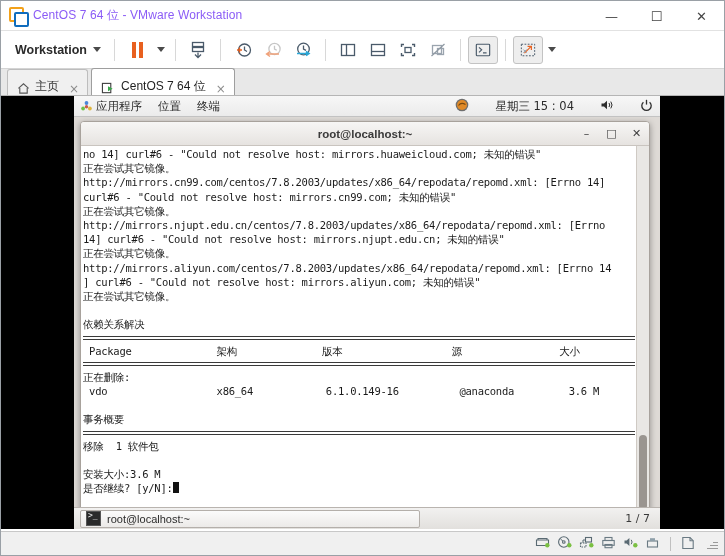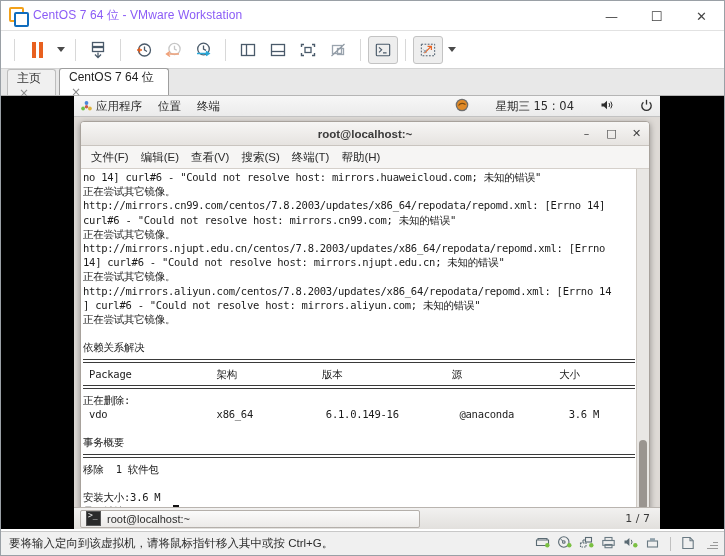--- a/index.html
+++ b/index.html
@@ -139,33 +139,32 @@
     height: 27px;
     display: flex;
     align-items: flex-end;
     background: #e8e8e8;
     border-bottom: 1px solid #b5b5b5;
     padding-left: 6px;
     box-sizing: border-box;
   }
   .tab {
     display: flex;
-    align-items: flex-start;
+    align-items: flex-end;
     height: 26px;
     padding: 0 6px 0 9px;
     font-size: 12px;
     background: #f0f0f0;
     border: 1px solid #bdbdbd;
     border-bottom: none;
     border-radius: 3px 3px 0 0;
     margin-right: 3px;
     color: #333;
     white-space: nowrap;
     box-sizing: border-box;
-    flex-direction: column;
   }
   .tab.active {
     background: #ffffff;
     font-weight: normal;
     color: #1f1f1f;
     height: 27px;
     border-color: #9e9e9e;
   }
   .tab .tlabel { margin-right: 8px; }
   .tab .tclose {
@@ -435,20 +434,24 @@
         <span class="glyph">☐</span>
       </div>
       <div class="win-btn close">
         <span class="glyph">✕</span>
       </div>
     </div>
   </div>
 
   <div class="toolbar">
 
+    <div class="ws-menu">
+      <span>Workstation</span>
+      <span class="caret"></span>
+    </div>
 
     <div class="tsep"></div>
 
     <div class="tbtn">
       <span class="pause-bars">
           <i></i>
           <i></i>
         </span>
     </div>
     <div class="tbtn" style="width:16px;">
@@ -610,28 +613,20 @@
         <div class="termwin">
           <div class="term-title">
             <span class="ttext">root@localhost:~</span>
             <span class="term-wb">
               <span>–</span>
               <span>□</span>
               <span>✕</span>
             </span>
           </div>
 
-          <div class="term-menu">
-            <span class="mi">文件(F)</span>
-            <span class="mi">编辑(E)</span>
-            <span class="mi">查看(V)</span>
-            <span class="mi">搜索(S)</span>
-            <span class="mi">终端(T)</span>
-            <span class="mi">帮助(H)</span>
-          </div>
 
           <div class="term-body">
             <div class="term-text"><span>no 14] curl#6 - "Could not resolve host: mirrors.huaweicloud.com; 未知的错误"</span>
 <span>正在尝试其它镜像。</span>
 <span>http://mirrors.cn99.com/centos/7.8.2003/updates/x86_64/repodata/repomd.xml: [Errno 14]</span>
 <span>curl#6 - "Could not resolve host: mirrors.cn99.com; 未知的错误"</span>
 <span>正在尝试其它镜像。</span>
 <span>http://mirrors.njupt.edu.cn/centos/7.8.2003/updates/x86_64/repodata/repomd.xml: [Errno</span>
 <span>14] curl#6 - "Could not resolve host: mirrors.njupt.edu.cn; 未知的错误"</span>
 <span>正在尝试其它镜像。</span>
@@ -661,21 +656,20 @@
             <span>root@localhost:~</span>
           </div>
           <span class="ws-count">1 / 7</span>
         </div>
 
       </div>
     </div>
   </div>
 
   <div class="statusbar">
-    <span>要将输入定向到该虚拟机，请将鼠标指针移入其中或按 Ctrl+G。</span>
     <span class="status-icons">
 
       <span>
         <svg width="15" height="13" viewBox="0 0 15 13">
           <path d="M1.5 4 L13.5 4 L13.5 9.5 L1.5 9.5 Z" fill="none" stroke="#5a6a73" stroke-width="1.1"></path>
           <path d="M3 4 L3 2.5 L12 2.5 L12 4" fill="none" stroke="#5a6a73" stroke-width="1.1"></path>
           <circle cx="12.3" cy="9.3" r="2.2" fill="#7bc043"></circle>
         </svg>
       </span>
 

